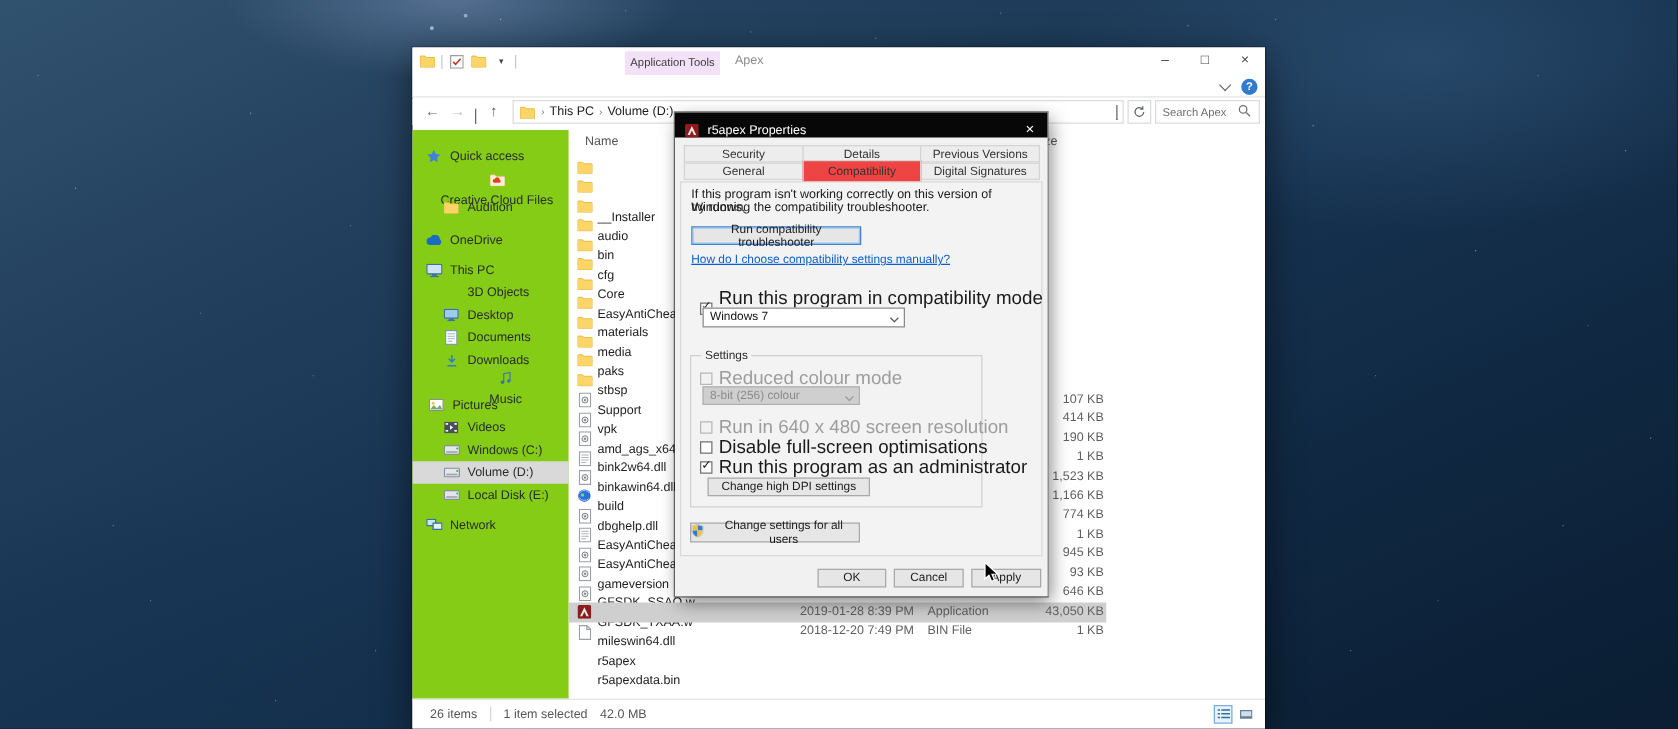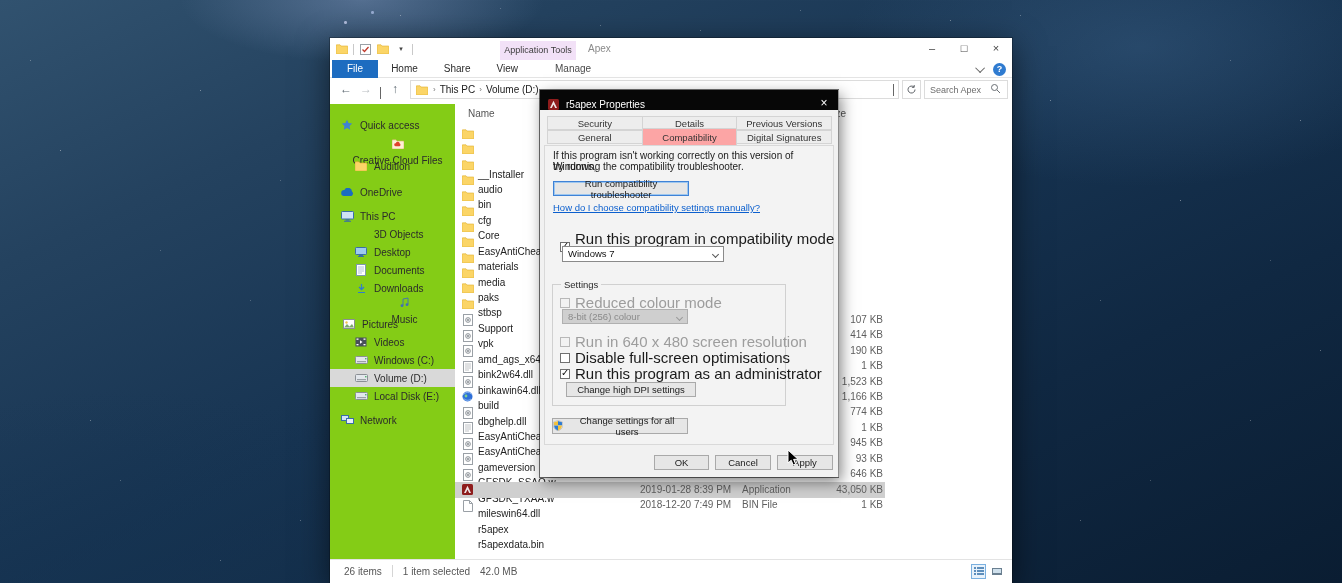--- a/index.html
+++ b/index.html
@@ -81,21 +81,21 @@
   #view-toggles{position:absolute;right:8px;top:4px;display:flex;gap:3px;}
   .vt{width:15px;height:15px;border:1px solid transparent;display:flex;align-items:center;justify-content:center;}
   .vt.on{border-color:#7ab0e0;background:#e8f2fb;}
   
   #dlg{position:absolute;left:540px;top:90px;width:298px;height:387px;background:#f1f1f1;font-size:10px;color:#1a1a1a;
     box-shadow:1px 0 0 rgba(255,255,255,.35), 3px 5px 14px rgba(0,0,0,.5), 0 0 0 1px rgba(0,0,0,.55);}
   #dlg-title{position:absolute;left:0;top:0;right:0;height:20px;background:#070707;color:#fff;display:flex;align-items:flex-end;padding:0 6px;gap:6px;}
   #dlg-close{margin-left:auto;color:#fff;font-size:12px;width:16px;text-align:center;}
   .dtab-row{position:absolute;left:7px;width:284px;display:flex;}
   .dtab{flex:1;height:14px;line-height:14px;text-align:center;background:#ededed;border:1px solid #d4d4d4;margin-right:-1px;font-size:9.5px;color:#333;}
-  .dtab.active{background:#fca5a5;height:17px;line-height:17px;margin-top:-2px;border-bottom:none;z-index:3;position:relative;text-align:center;}
+  .dtab.active{background:#ef4444;height:17px;line-height:17px;margin-top:-2px;border-bottom:none;z-index:3;position:relative;text-align:center;}
   #dlg-page{position:absolute;left:4px;top:55px;width:290px;height:300px;background:#f3f3f3;border:1px solid #d9d9d9;}
   .dtext{position:absolute;left:13px;color:#1a1a1a;}
   .dbtn{position:absolute;background:#e6e6e6;border:1px solid #a9a9a9;text-align:center;color:#1a1a1a;font-size:9.5px;display:flex;align-items:center;justify-content:center;gap:4px;}
   .dbtn.focus{border-color:#3f82d6;box-shadow:inset 0 0 0 1px #9ec7ef;}
   .dlink{position:absolute;left:13px;color:#0b5fce;text-decoration:underline;font-size:9.5px;}
   .group{position:absolute;border:1px solid #d0d0d0;}
   .group-label{position:absolute;top:-6px;left:8px;background:#f3f3f3;padding:0 3px;font-size:9.5px;color:#2b2b2b;}
   .chk-row{position:absolute;display:flex;align-items:center;gap:5px;}
   .chk{width:10px;height:10px;border:1px solid #707070;background:#fff;position:relative;flex:none;}
   .chk.checked::after{content:"\2713";position:absolute;left:0px;top:-3px;font-size:10px;color:#111;}
@@ -142,27 +142,20 @@
       <div id="ctx-tab">Application Tools</div>
       <div id="win-title">Apex</div>
       <div id="win-controls">
         <div class="wc">–</div>
         <div class="wc">□</div>
         <div class="wc">×</div>
       </div>
     </div>
 
     <div id="ribbonrow">
-      <div id="ribbon-tabs">
-          <div class="rtab filetab">File</div>
-          <div class="rtab">Home</div>
-          <div class="rtab">Share</div>
-          <div class="rtab">View</div>
-          <div class="rtab ctx">Manage</div>
-        </div>
       <div id="ribbon-right">
         <div class="chev-up"></div>
         <div class="help-dot">?</div>
       </div>
     </div>
 
     <div id="addr">
       <span class="nav-ico abs" style="left:10px;top:0">←</span>
       <span class="nav-ico dis abs" style="left:30px;top:0">→</span>
       <span class="abs" style="left:50px;top:8px"><span class="chev-dn"></span></span>

